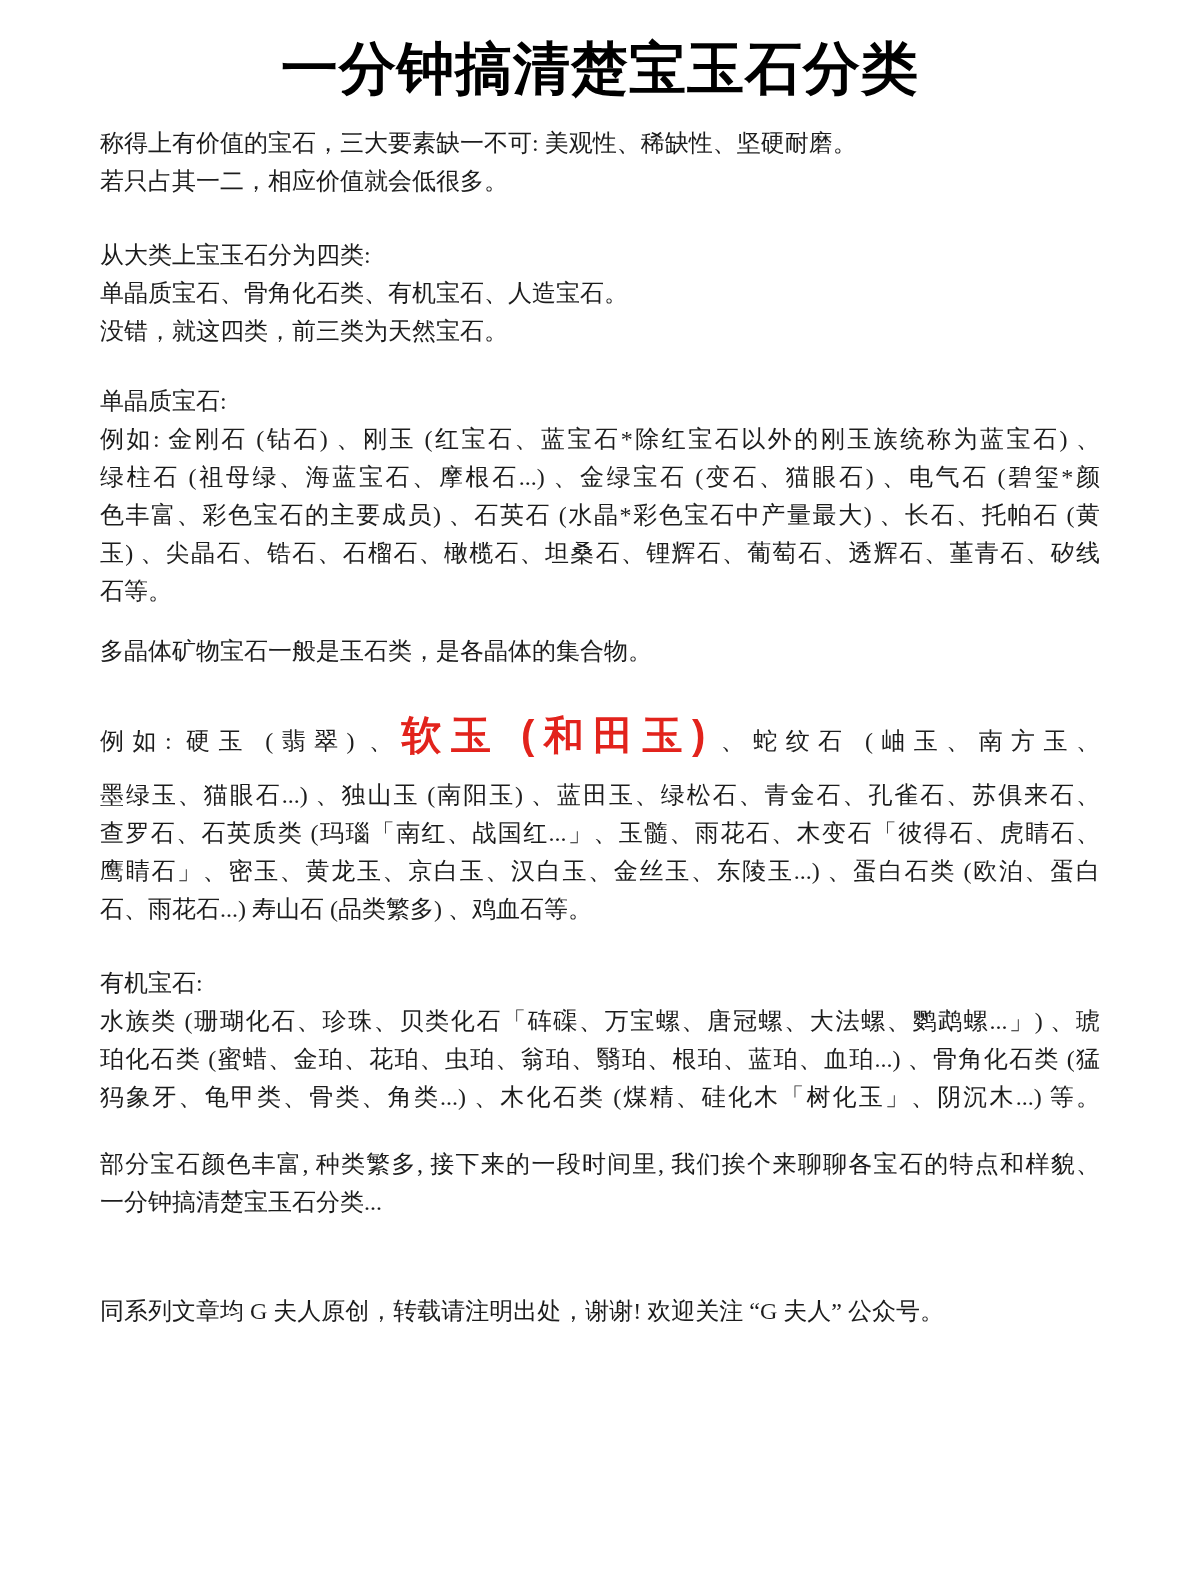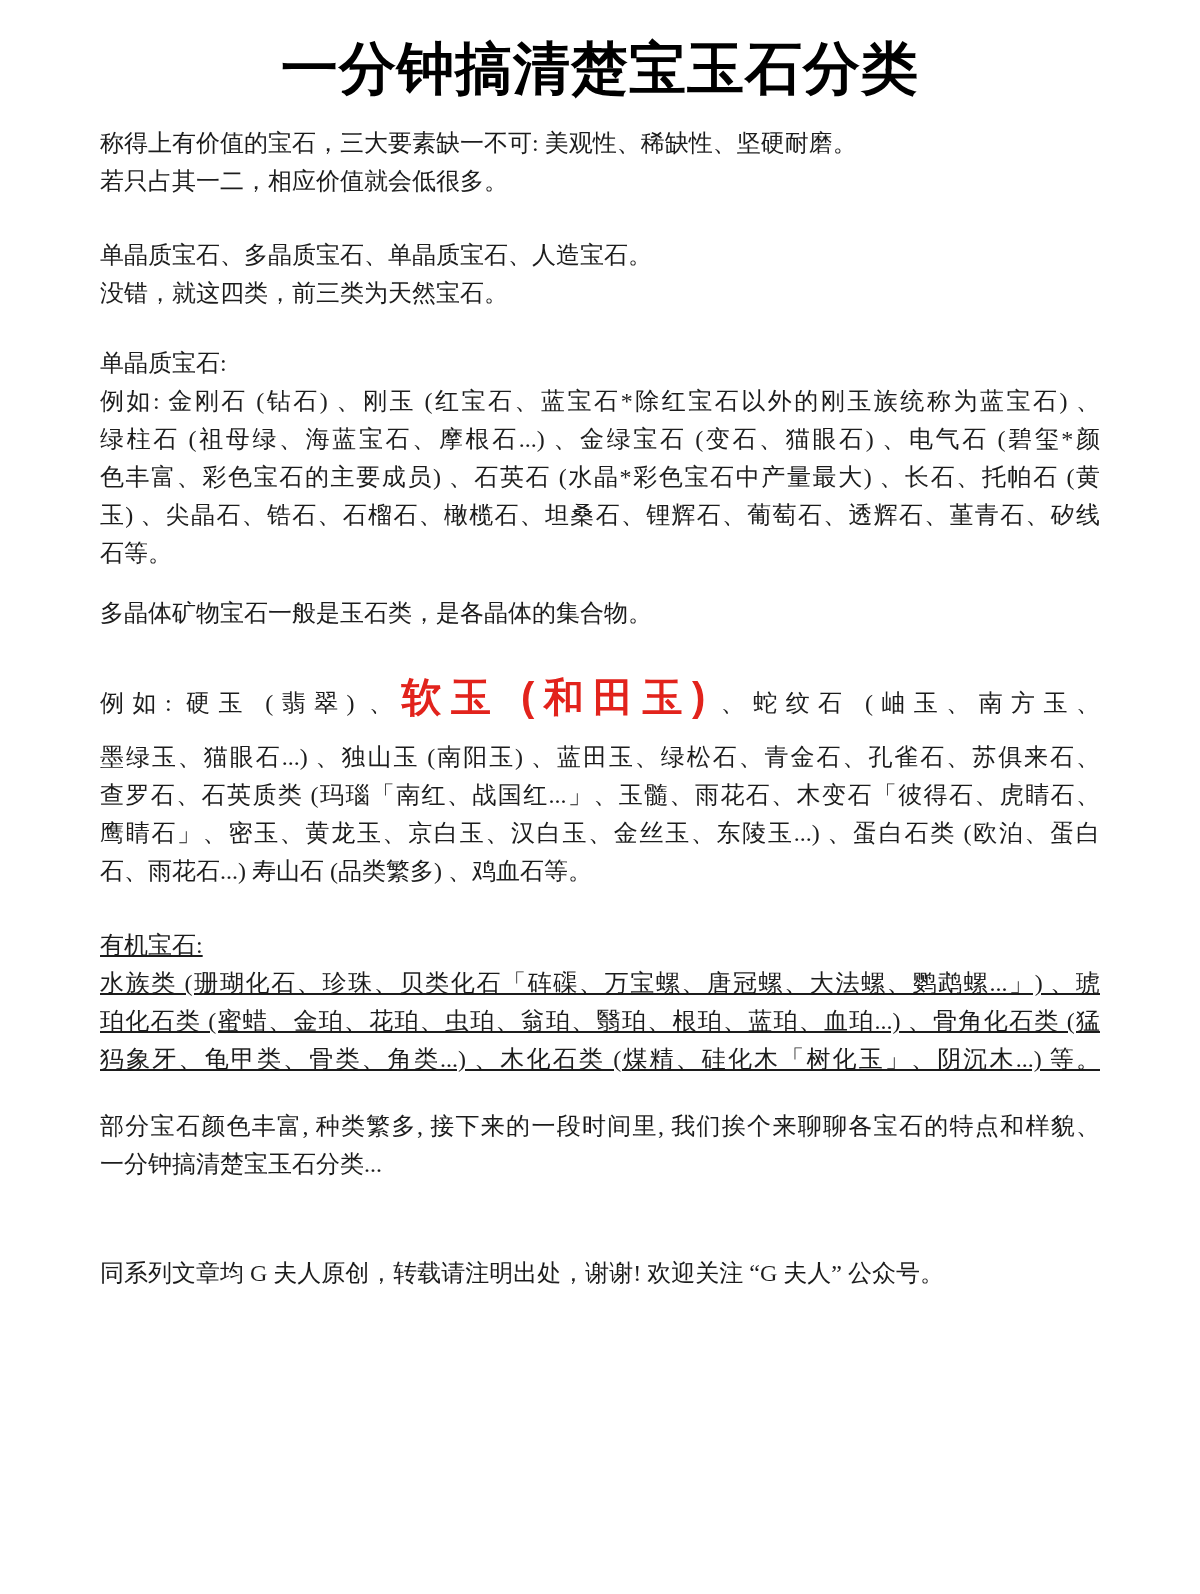--- a/index.html
+++ b/index.html
@@ -29,21 +29,21 @@
   .line { min-height: 38px; }
   
   .j { text-align: justify; text-align-last: justify; }
   .left { text-align: left; text-align-last: left; }
   
   .mt-intro      { margin-top: 22px; }
   .mt-categories { margin-top: 36px; }
   .mt-single     { margin-top: 32px; }
   .mt-poly       { margin-top: 22px; }
   .mt-polyex     { margin-top: 30px; }
-  .mt-organic    { margin-top: 36px; text-decoration: underline; }
+  .mt-organic    { margin-top: 36px; }
   .mt-artificial { margin-top: 33px; }
   .mt-outro      { margin-top: 29px; }
   .mt-footer     { margin-top: 71px; }
   
   .redline { line-height: 70px; min-height: 70px; }
   .hl {
     color: var(--accent-red, #e2231c);
     font-weight: bold;
     font-size: 40px;
     line-height: 70px;
@@ -58,21 +58,22 @@
 <div class="page" style="background: rgb(255, 255, 255); color: rgb(28, 28, 28);">
 
   <h1 class="title">一分钟搞清楚宝玉石分类</h1>
 
   <div class="block mt-intro">
     <div class="line left">称得上有价值的宝石，三大要素缺一不可: 美观性、稀缺性、坚硬耐磨。</div>
     <div class="line left">若只占其一二，相应价值就会低很多。</div>
   </div>
 
   <div class="block mt-categories">
-    <div class="line left">单晶质宝石、多晶质宝石、单晶质宝石、人造宝石。</div>
+    <div class="line left">从大类上宝玉石分为四类:</div>
+    <div class="line left">单晶质宝石、骨角化石类、有机宝石、人造宝石。</div>
     <div class="line left">没错，就这四类，前三类为天然宝石。</div>
   </div>
 
   <div class="block mt-single">
     <div class="line left">单晶质宝石:</div>
     <div class="line j">例如: 金刚石 (钻石) 、刚玉 (红宝石、蓝宝石*除红宝石以外的刚玉族统称为蓝宝石) 、</div>
     <div class="line j">绿柱石 (祖母绿、海蓝宝石、摩根石...) 、金绿宝石 (变石、猫眼石) 、电气石 (碧玺*颜</div>
     <div class="line j">色丰富、彩色宝石的主要成员) 、石英石 (水晶*彩色宝石中产量最大) 、长石、托帕石 (黄</div>
     <div class="line j">玉) 、尖晶石、锆石、石榴石、橄榄石、坦桑石、锂辉石、葡萄石、透辉石、堇青石、矽线</div>
     <div class="line left">石等。</div>

